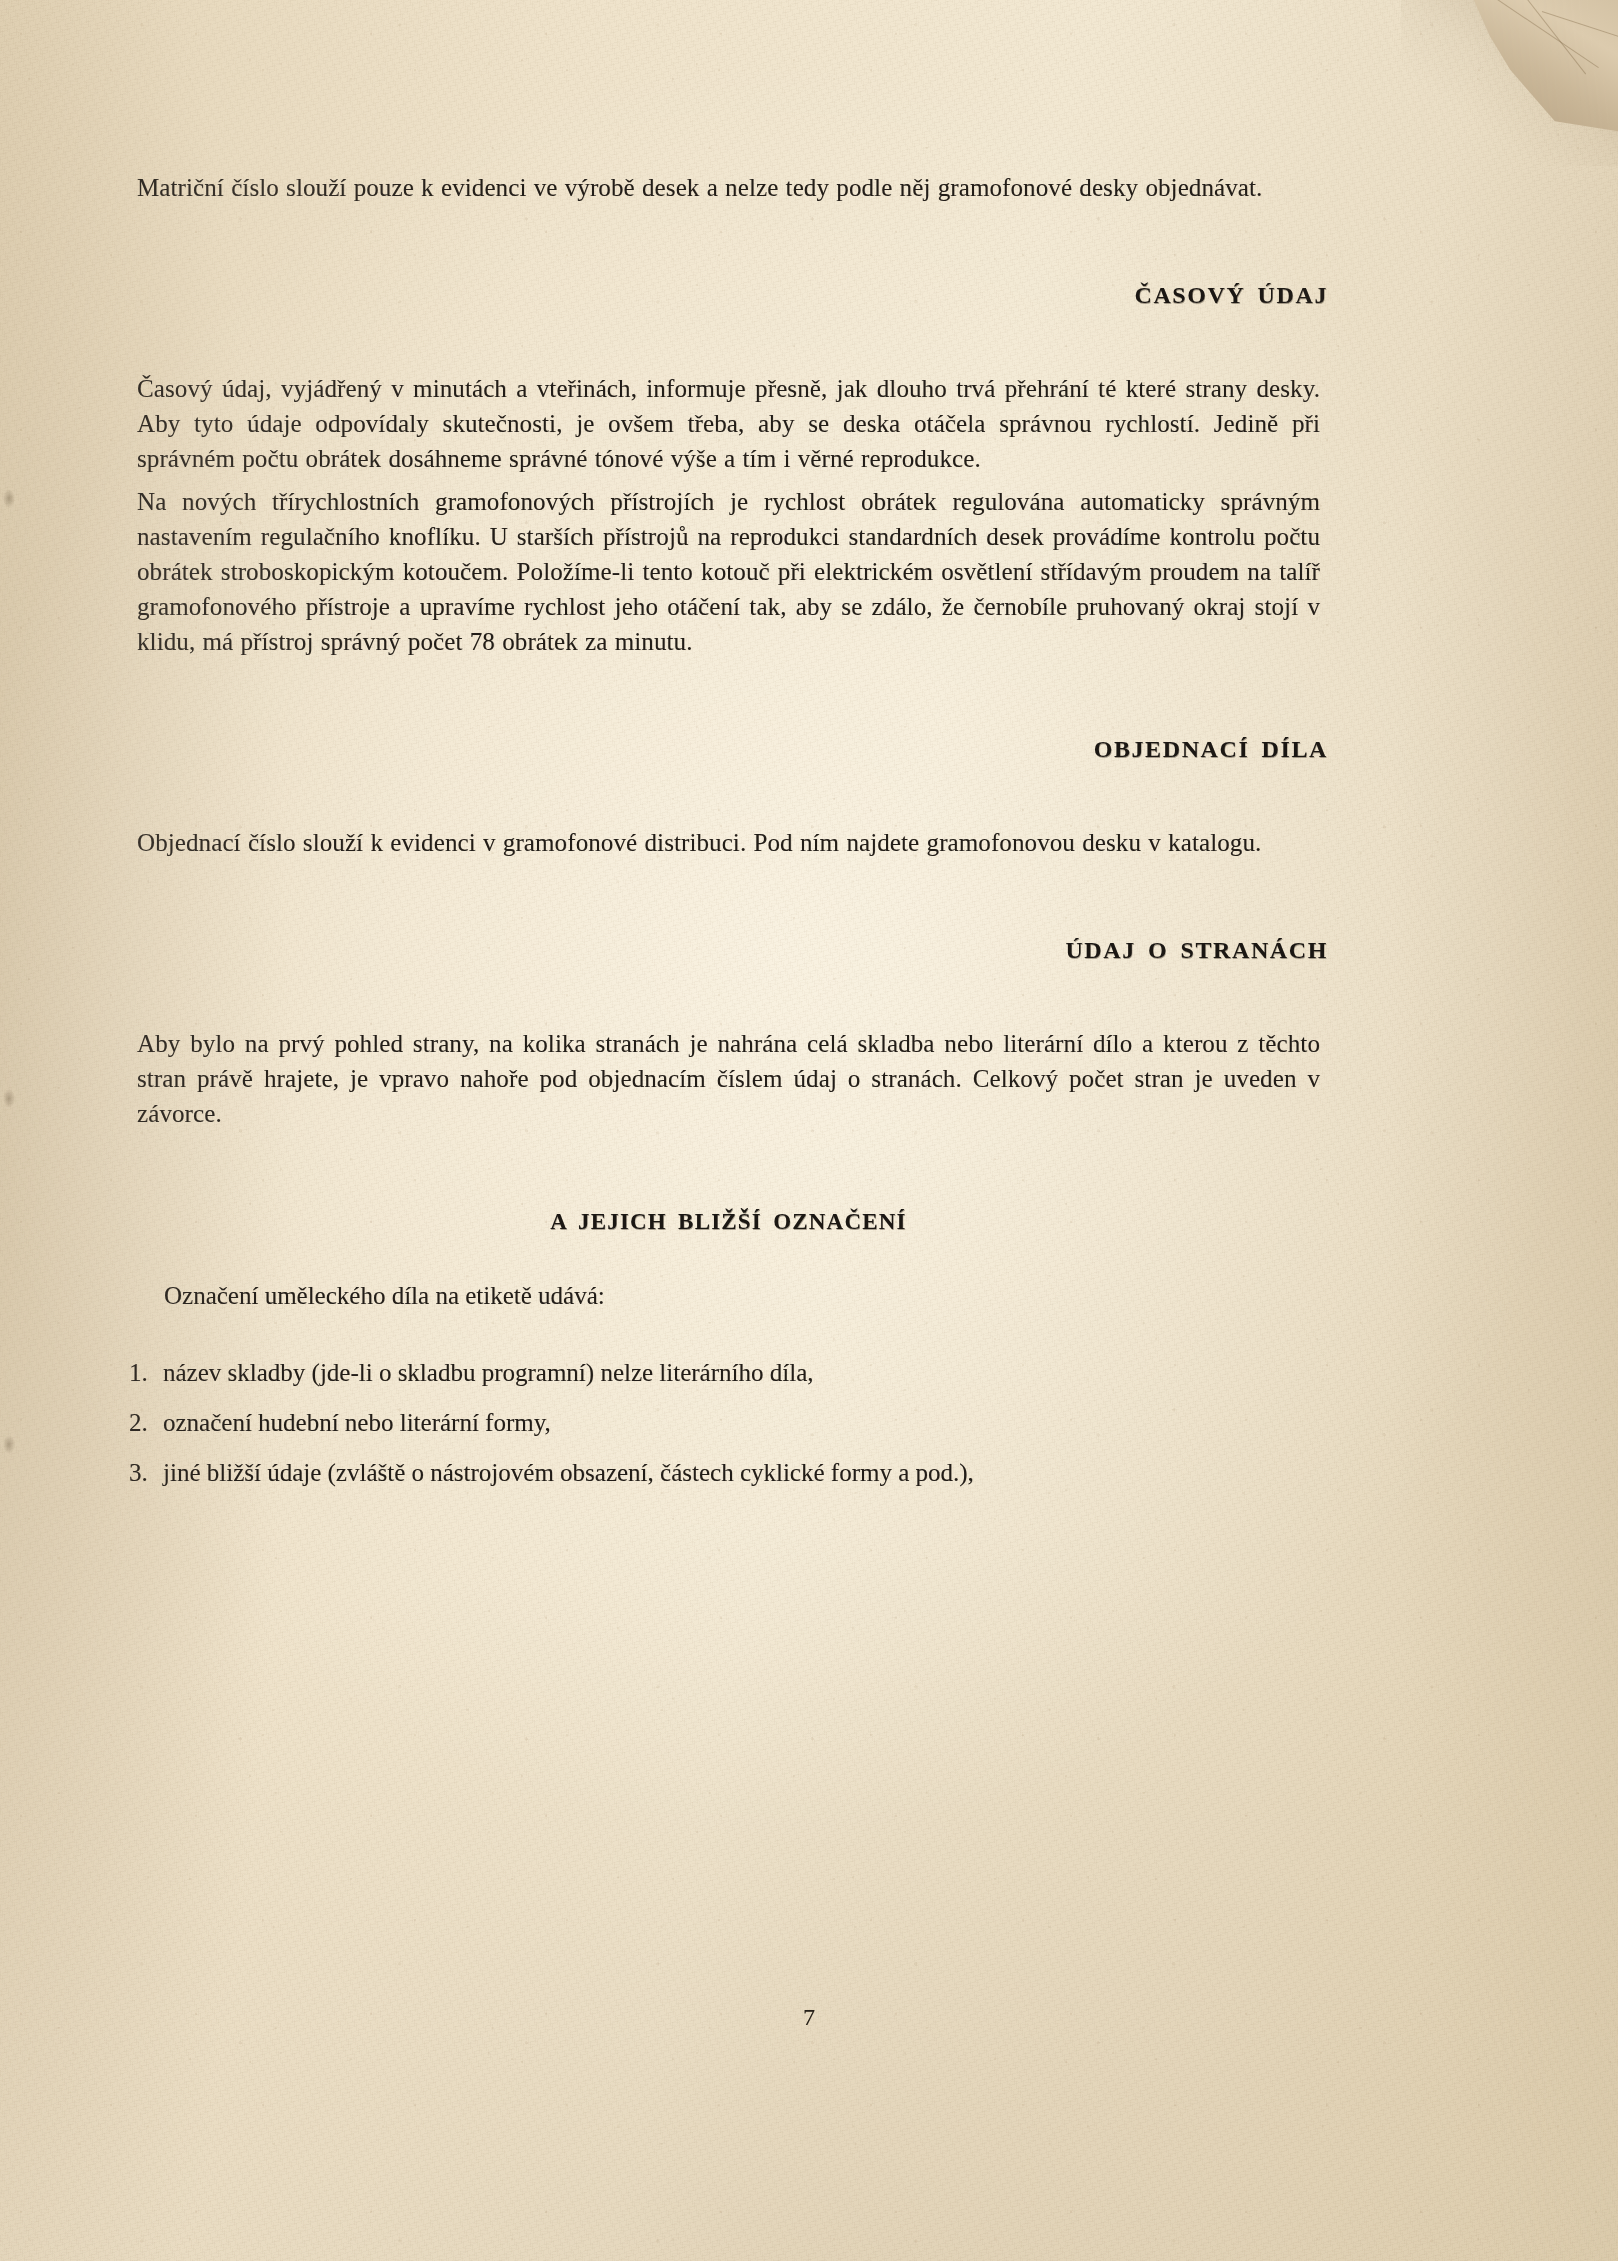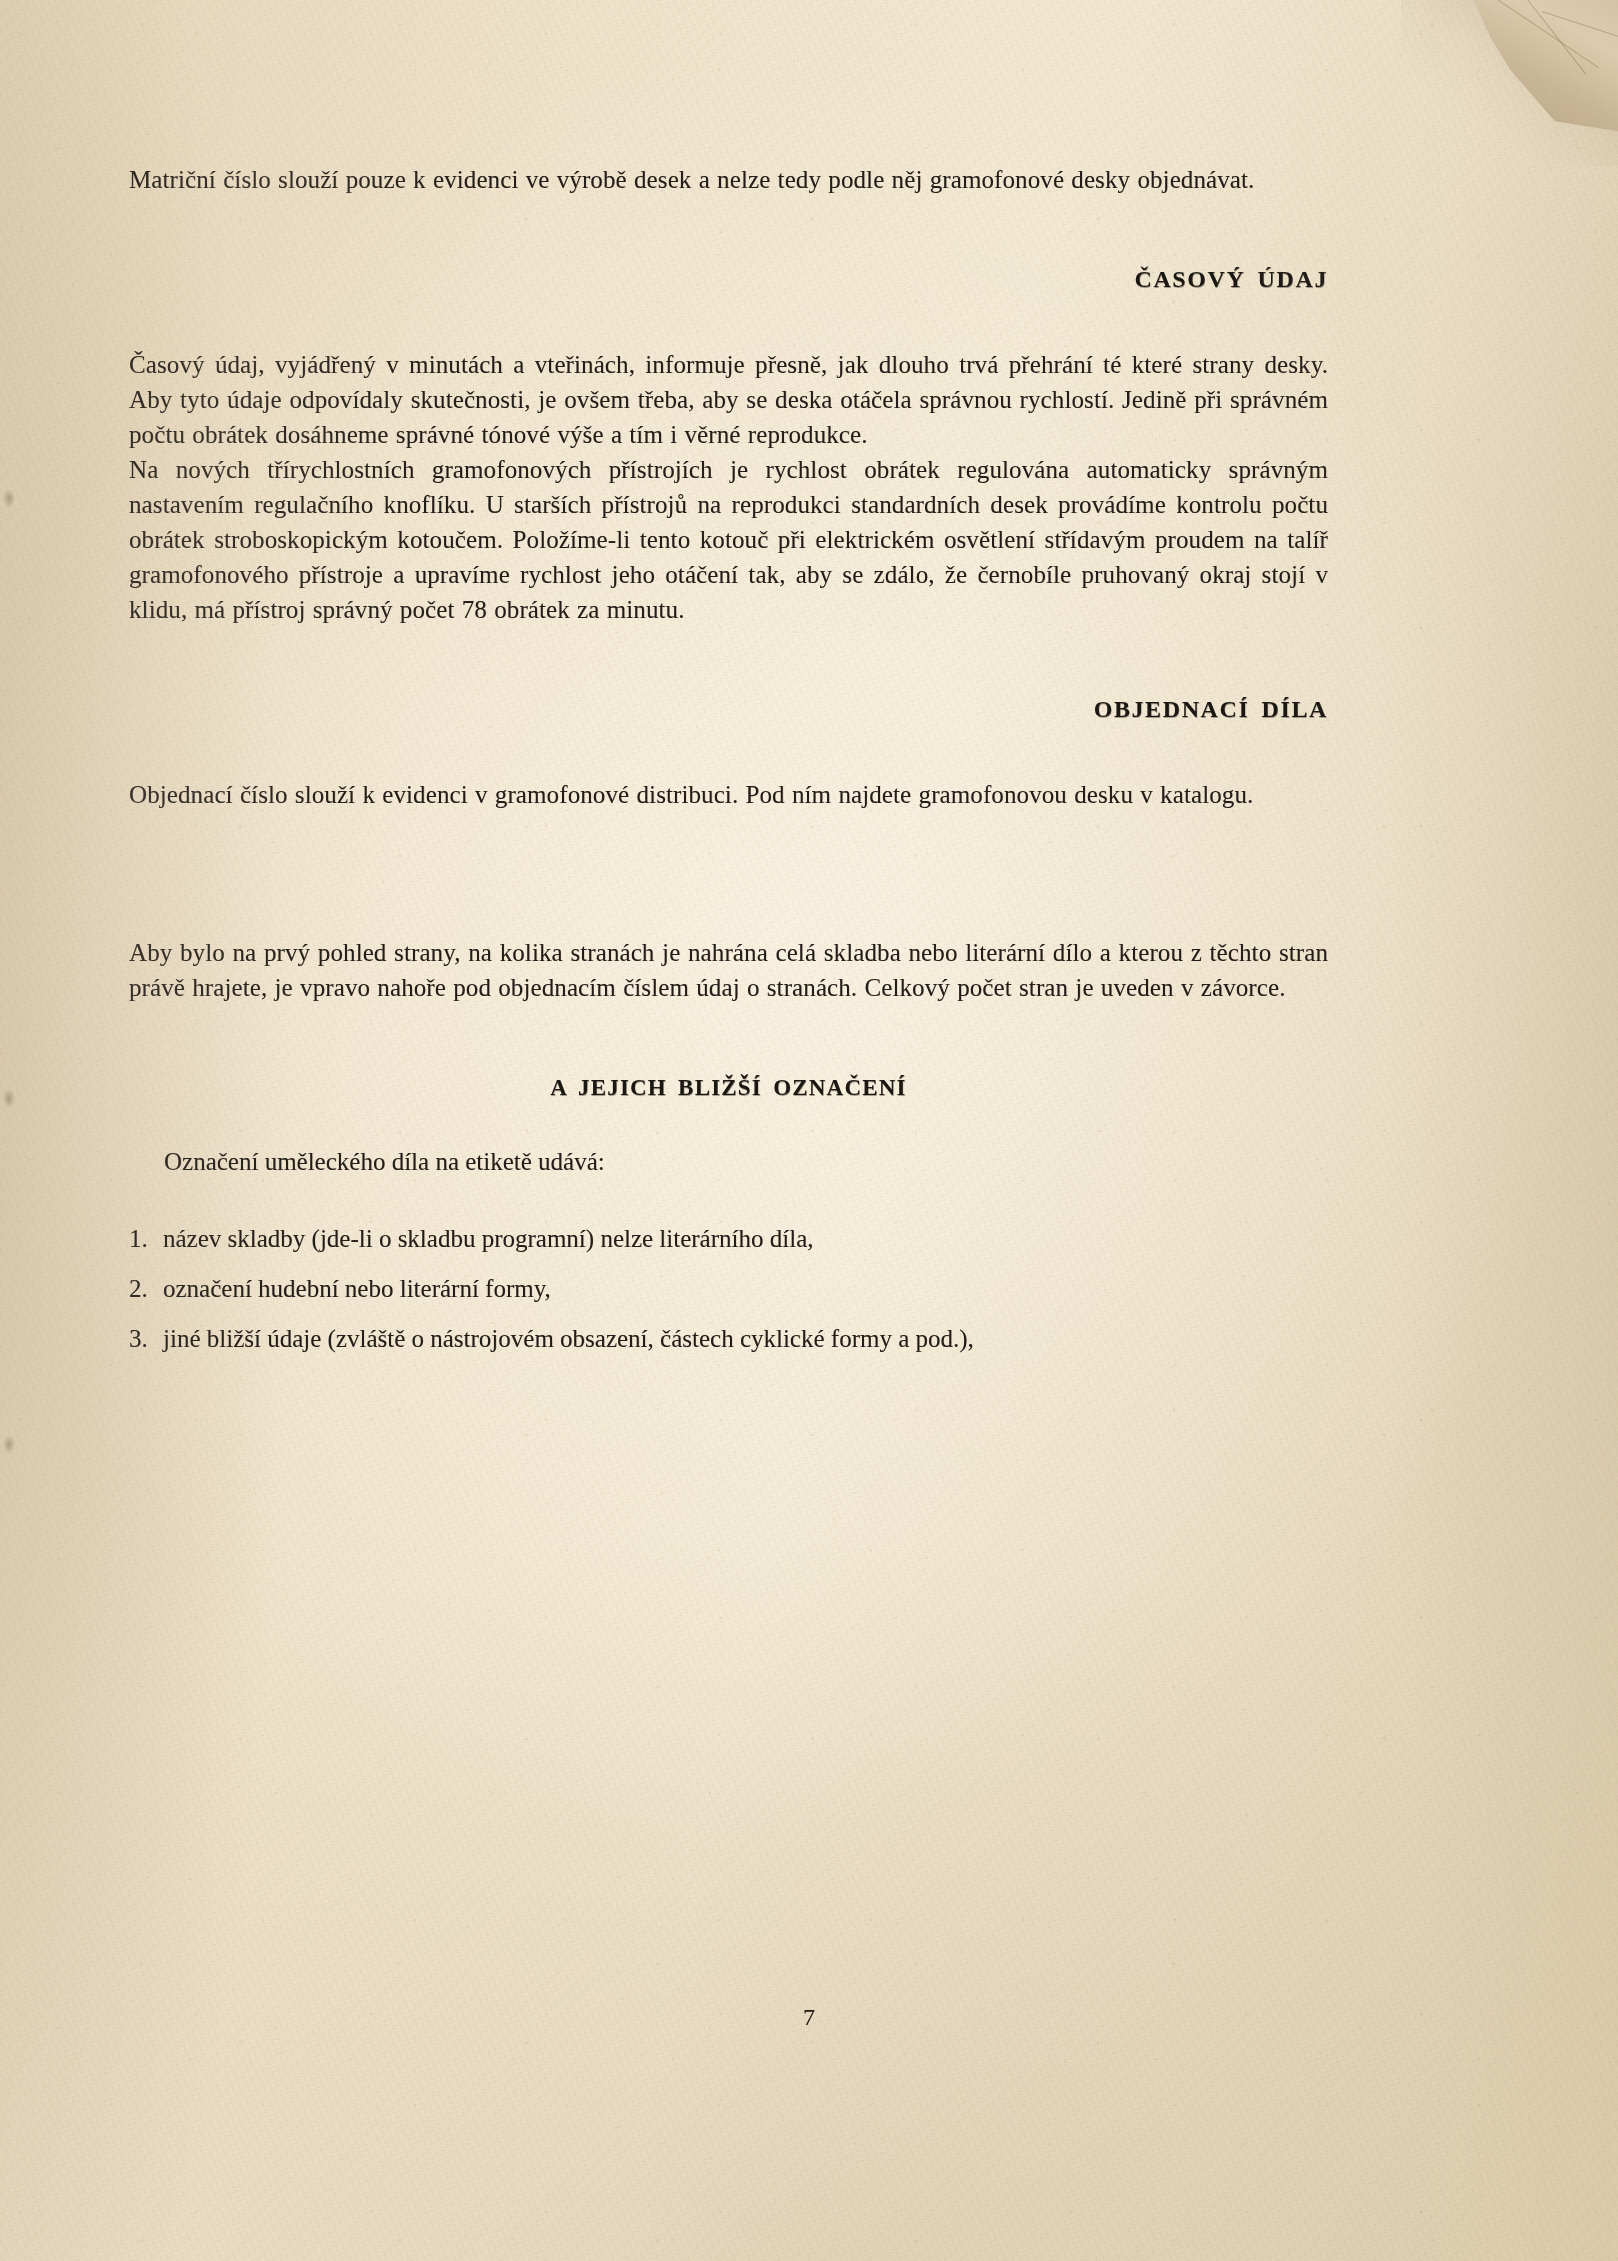--- a/index.html
+++ b/index.html
@@ -119,21 +119,21 @@
   }
 
   .para {
     font-size: 25px;
     line-height: 35px;
     text-align: justify;
     text-align-last: left;
     letter-spacing: 0.1px;
     word-spacing: 0.9px;
     color: #221d18;
-    margin: 0;
+    margin: 8px;
     text-shadow: 0.3px 0.3px 0px rgba(60,48,34,0.30);
   }
 
   .heading {
     font-size: 24px;
     font-weight: bold;
     text-align: right;
     letter-spacing: 1.6px;
     word-spacing: 4.6px;
     color: #1b1713;
@@ -245,20 +245,21 @@
     <p class="para">Časový údaj, vyjádřený v minutách a vteřinách, informuje přesně, jak dlouho trvá přehrání té které strany desky. Aby tyto údaje odpovídaly skutečnosti, je ovšem třeba, aby se deska otáčela správnou rychlostí. Jedině při správném počtu obrátek dosáhneme správné tónové výše a tím i věrné reprodukce.</p>
     <p class="para">Na nových třírychlostních gramofonových přístrojích je rychlost obrátek regulována automaticky správným nastavením regulačního knoflíku. U starších přístrojů na reprodukci standardních desek provádíme kontrolu počtu obrátek stroboskopickým kotoučem. Položíme-li tento kotouč při elektrickém osvětlení střídavým proudem na talíř gramofonového přístroje a upravíme rychlost jeho otáčení tak, aby se zdálo, že černobíle pruhovaný okraj stojí v klidu, má přístroj správný počet 78 obrátek za minutu.</p>
 
     <div class="gap-xl"></div>
     <h2 class="heading">OBJEDNACÍ DÍLA</h2>
     <div class="gap-lg"></div>
 
     <p class="para">Objednací číslo slouží k evidenci v gramofonové distribuci. Pod ním najdete gramofonovou desku v katalogu.</p>
 
     <div class="gap-xl"></div>
+    <h2 class="heading">ÚDAJ O STRANÁCH</h2>
     <div class="gap-lg"></div>
 
     <p class="para">Aby bylo na prvý pohled strany, na kolika stranách je nahrána celá skladba nebo literární dílo a kterou z těchto stran právě hrajete, je vpravo nahoře pod objednacím číslem údaj o stranách. Celkový počet stran je uveden v závorce.</p>
 
     <div class="gap-xl"></div>
     <h2 class="heading-line2">A JEJICH BLIŽŠÍ OZNAČENÍ</h2>
     <div class="gap-md"></div>
 
     <p class="intro-line">Označení uměleckého díla na etiketě udává:</p>
 

